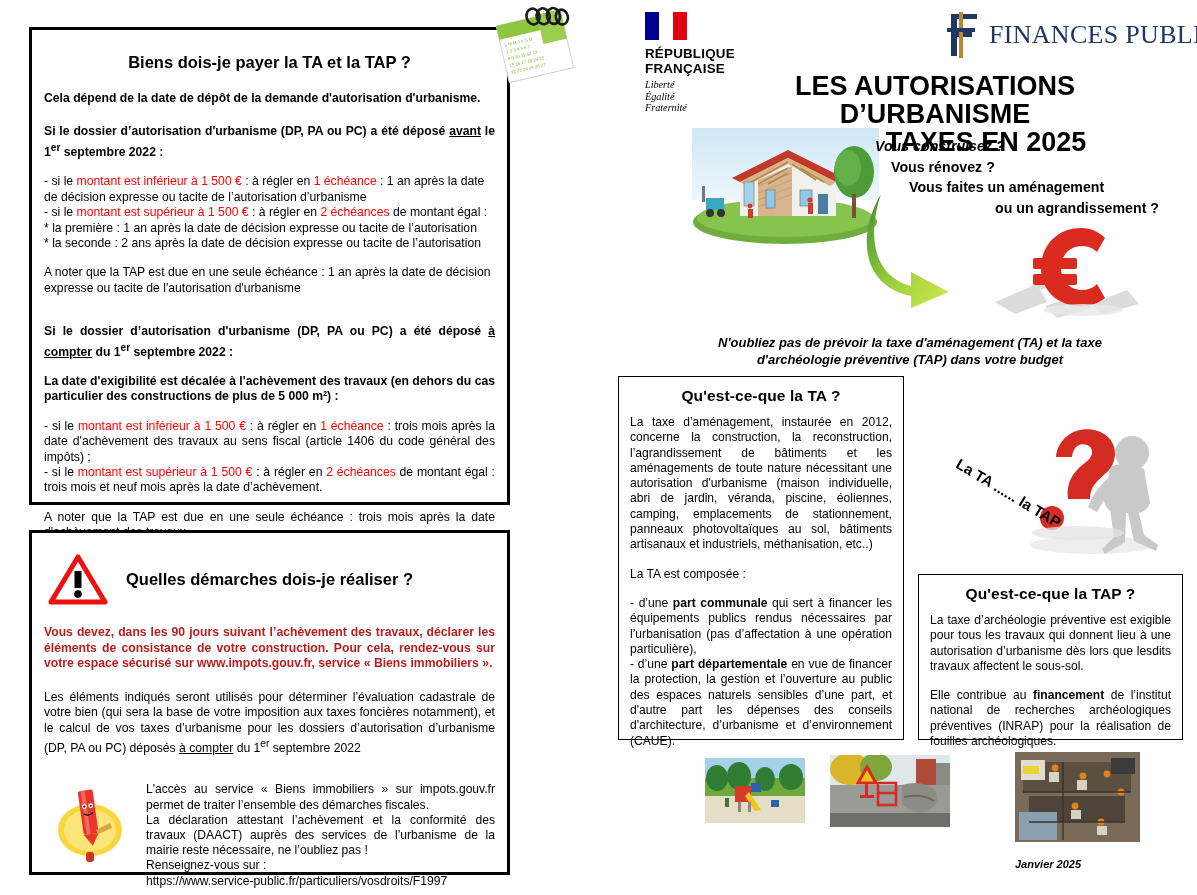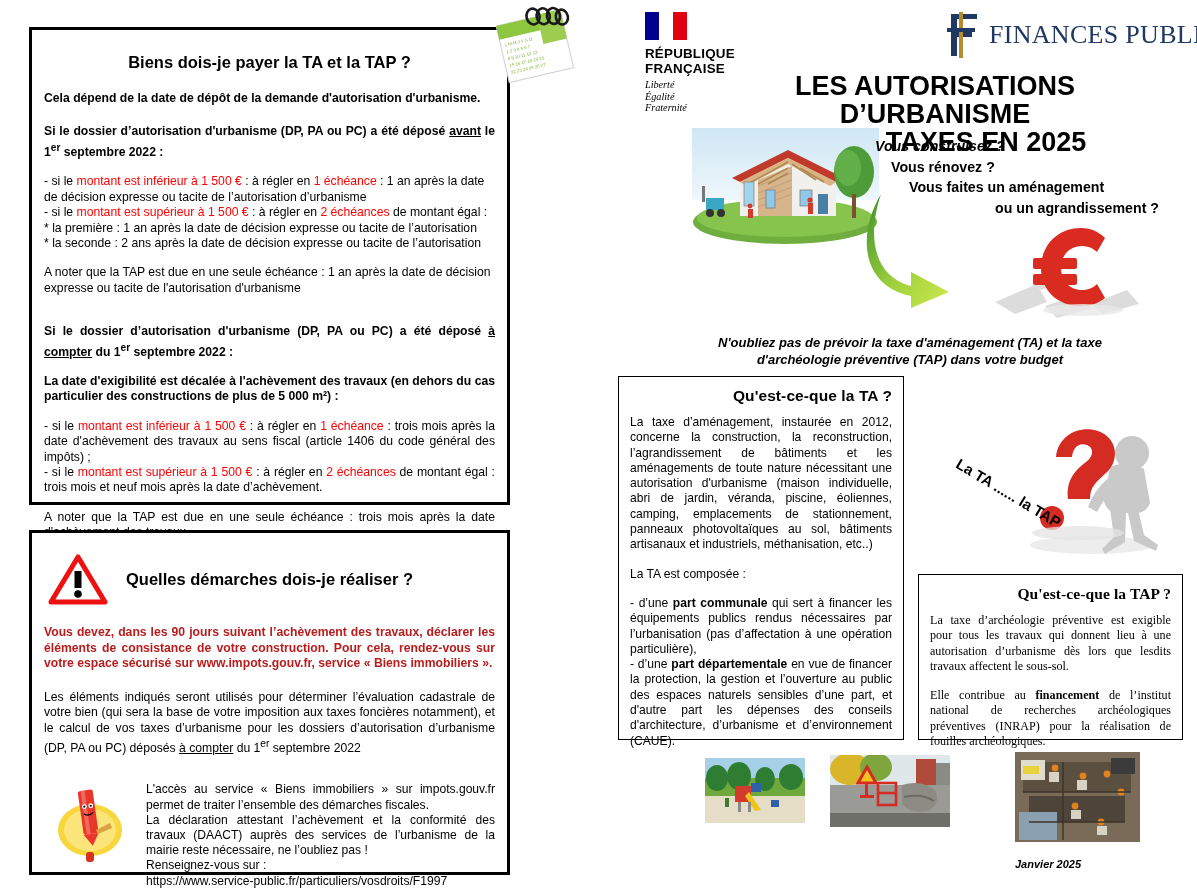--- a/index.html
+++ b/index.html
@@ -17,21 +17,21 @@
   
   .box{
     position:absolute;
     border:2px solid #000;
     background:#fff;
     box-sizing:border-box;
   }
   .box.thick{border-width:3px;}
   .box h2{
     margin:0 0 10px 0;
-    text-align:right;
+    text-align:center;
     font-size:15.5px;
     font-weight:bold;
     letter-spacing:.1px;
   }
   .box p{margin:0;}
 
   
   #box-when{
     left:29px;top:27px;width:481px;height:478px;
     padding:14px 12px 10px 12px;
@@ -106,21 +106,21 @@
     text-align:center;font-style:italic;font-weight:bold;
     font-size:13px;line-height:17px;
   }
 
   #box-ta{
     left:618px;top:376px;width:286px;height:364px;
     padding:10px 11px;border-width:1px;
   }
   #box-tap{
     left:918px;top:574px;width:265px;height:166px;
-    padding:10px 11px;border-width:1px;font-family:Liberation Serif, serif;
+    padding:10px 11px;border-width:1px;
   }
   .bodytxt{font-size:12.1px;line-height:15.3px;text-align:justify;}
   .bodytxt b{font-weight:bold;margin-top:16px;}
 
   .tatap-graphic{position:absolute;left:960px;top:405px;width:220px;height:155px;}
   .tatap-label{
     position:absolute;left:962px;top:455px;
     font-size:15px;font-weight:bold;
     transform:rotate(31deg);transform-origin:left top;
     white-space:nowrap;

